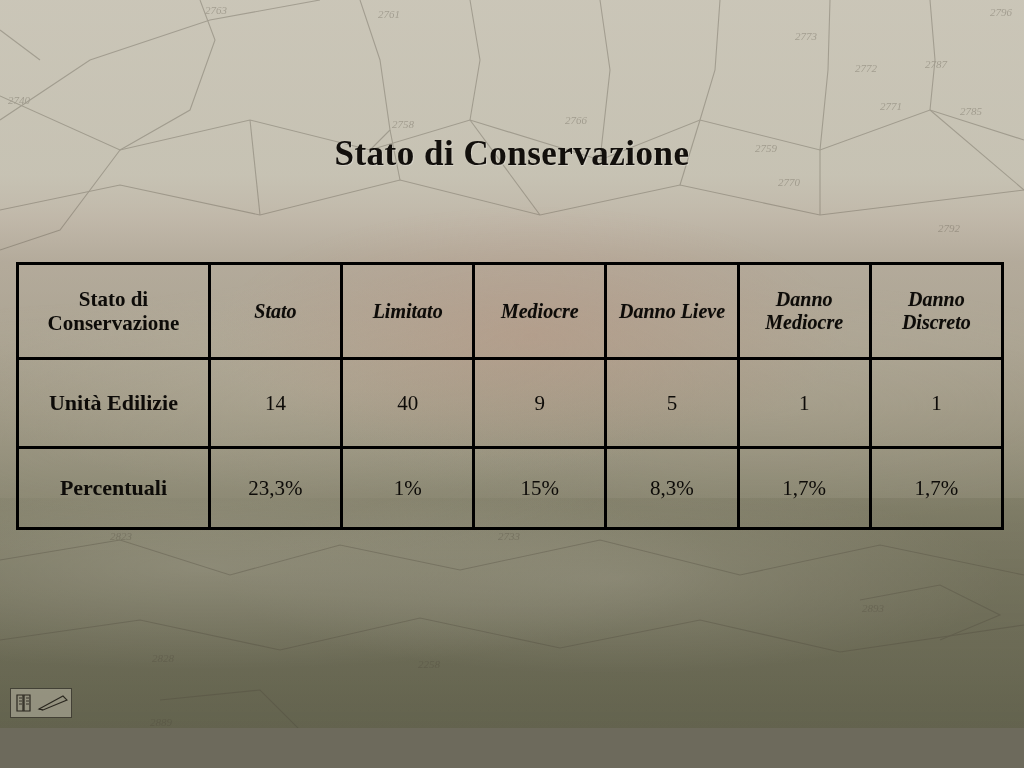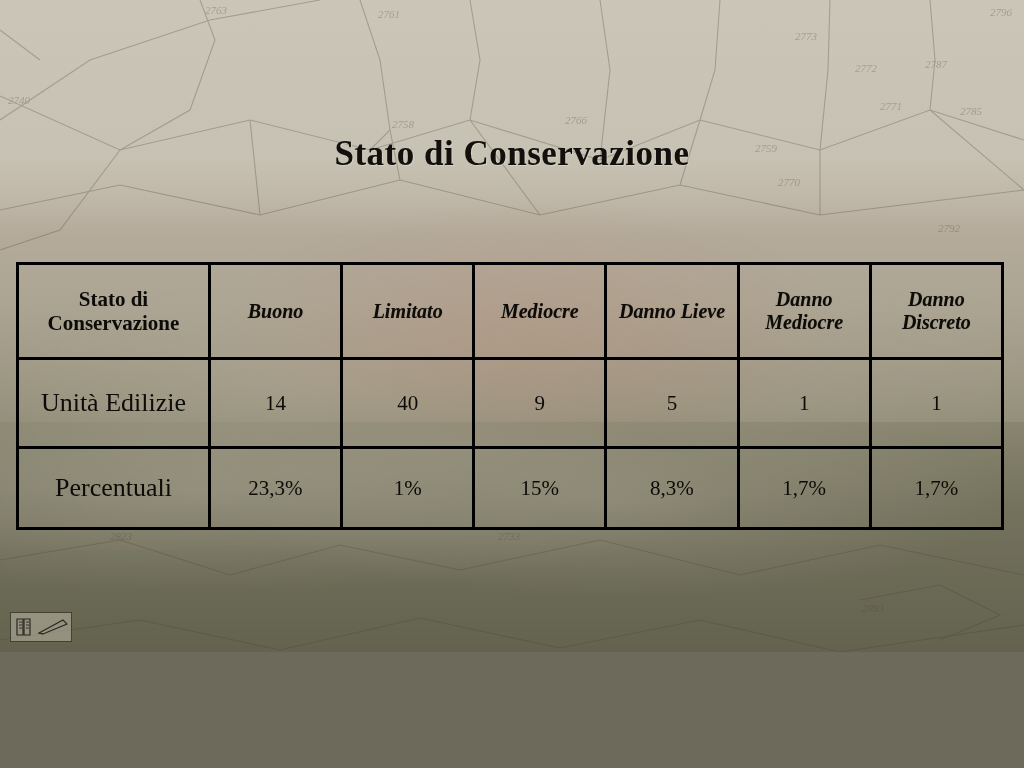--- a/index.html
+++ b/index.html
@@ -11,21 +11,21 @@
     width: 1024px;
     height: 768px;
     overflow: hidden;
     font-family: "Liberation Serif", serif;
   }
 
   
   .slide {
     position: relative;
     width: 1024px;
-    height: 652px;
+    height: 728px;
     overflow: hidden;
     background: #5eead4;
   }
 
   
   .bg-photo {
     position: absolute;
     inset: 0;
     background:
       
@@ -139,22 +139,22 @@
     font-weight: bold;
     font-style: italic;
     font-size: 20px;
     line-height: 1.15;
     color: #e02b1c;
     text-shadow: 0 0 1px rgba(0,0,0,.25);
   }
   tbody tr.row-units td { height: 78px; }
   tbody tr.row-perc  td { height: 70px; }
   td.rowhead {
-    font-weight: normal;
-    font-size: 26px;
+    font-weight: bold;
+    font-size: 22px;
     line-height: 1.15;
   }
   td.val {
     font-weight: normal;
     font-size: 21px;
   }
 
   
   .nav-glyph {
     position: absolute;
@@ -237,21 +237,21 @@
           <col class="cx">
           <col class="cx">
           <col class="cx">
           <col class="cx">
           <col class="cx">
           <col class="cx">
       </colgroup>
       <thead>
         <tr>
           <th class="corner">Stato di Conservazione</th>
-          <th class="cat">Buono</th>
+          <th class="cat">Stato</th>
           <th class="cat">Limitato</th>
           <th class="cat">Mediocre</th>
           <th class="cat">Danno Lieve</th>
           <th class="cat">Danno Mediocre</th>
           <th class="cat">Danno Discreto</th>
         </tr>
       </thead>
       <tbody>
         <tr class="row-units">
           <td class="rowhead">Unità Edilizie</td>

